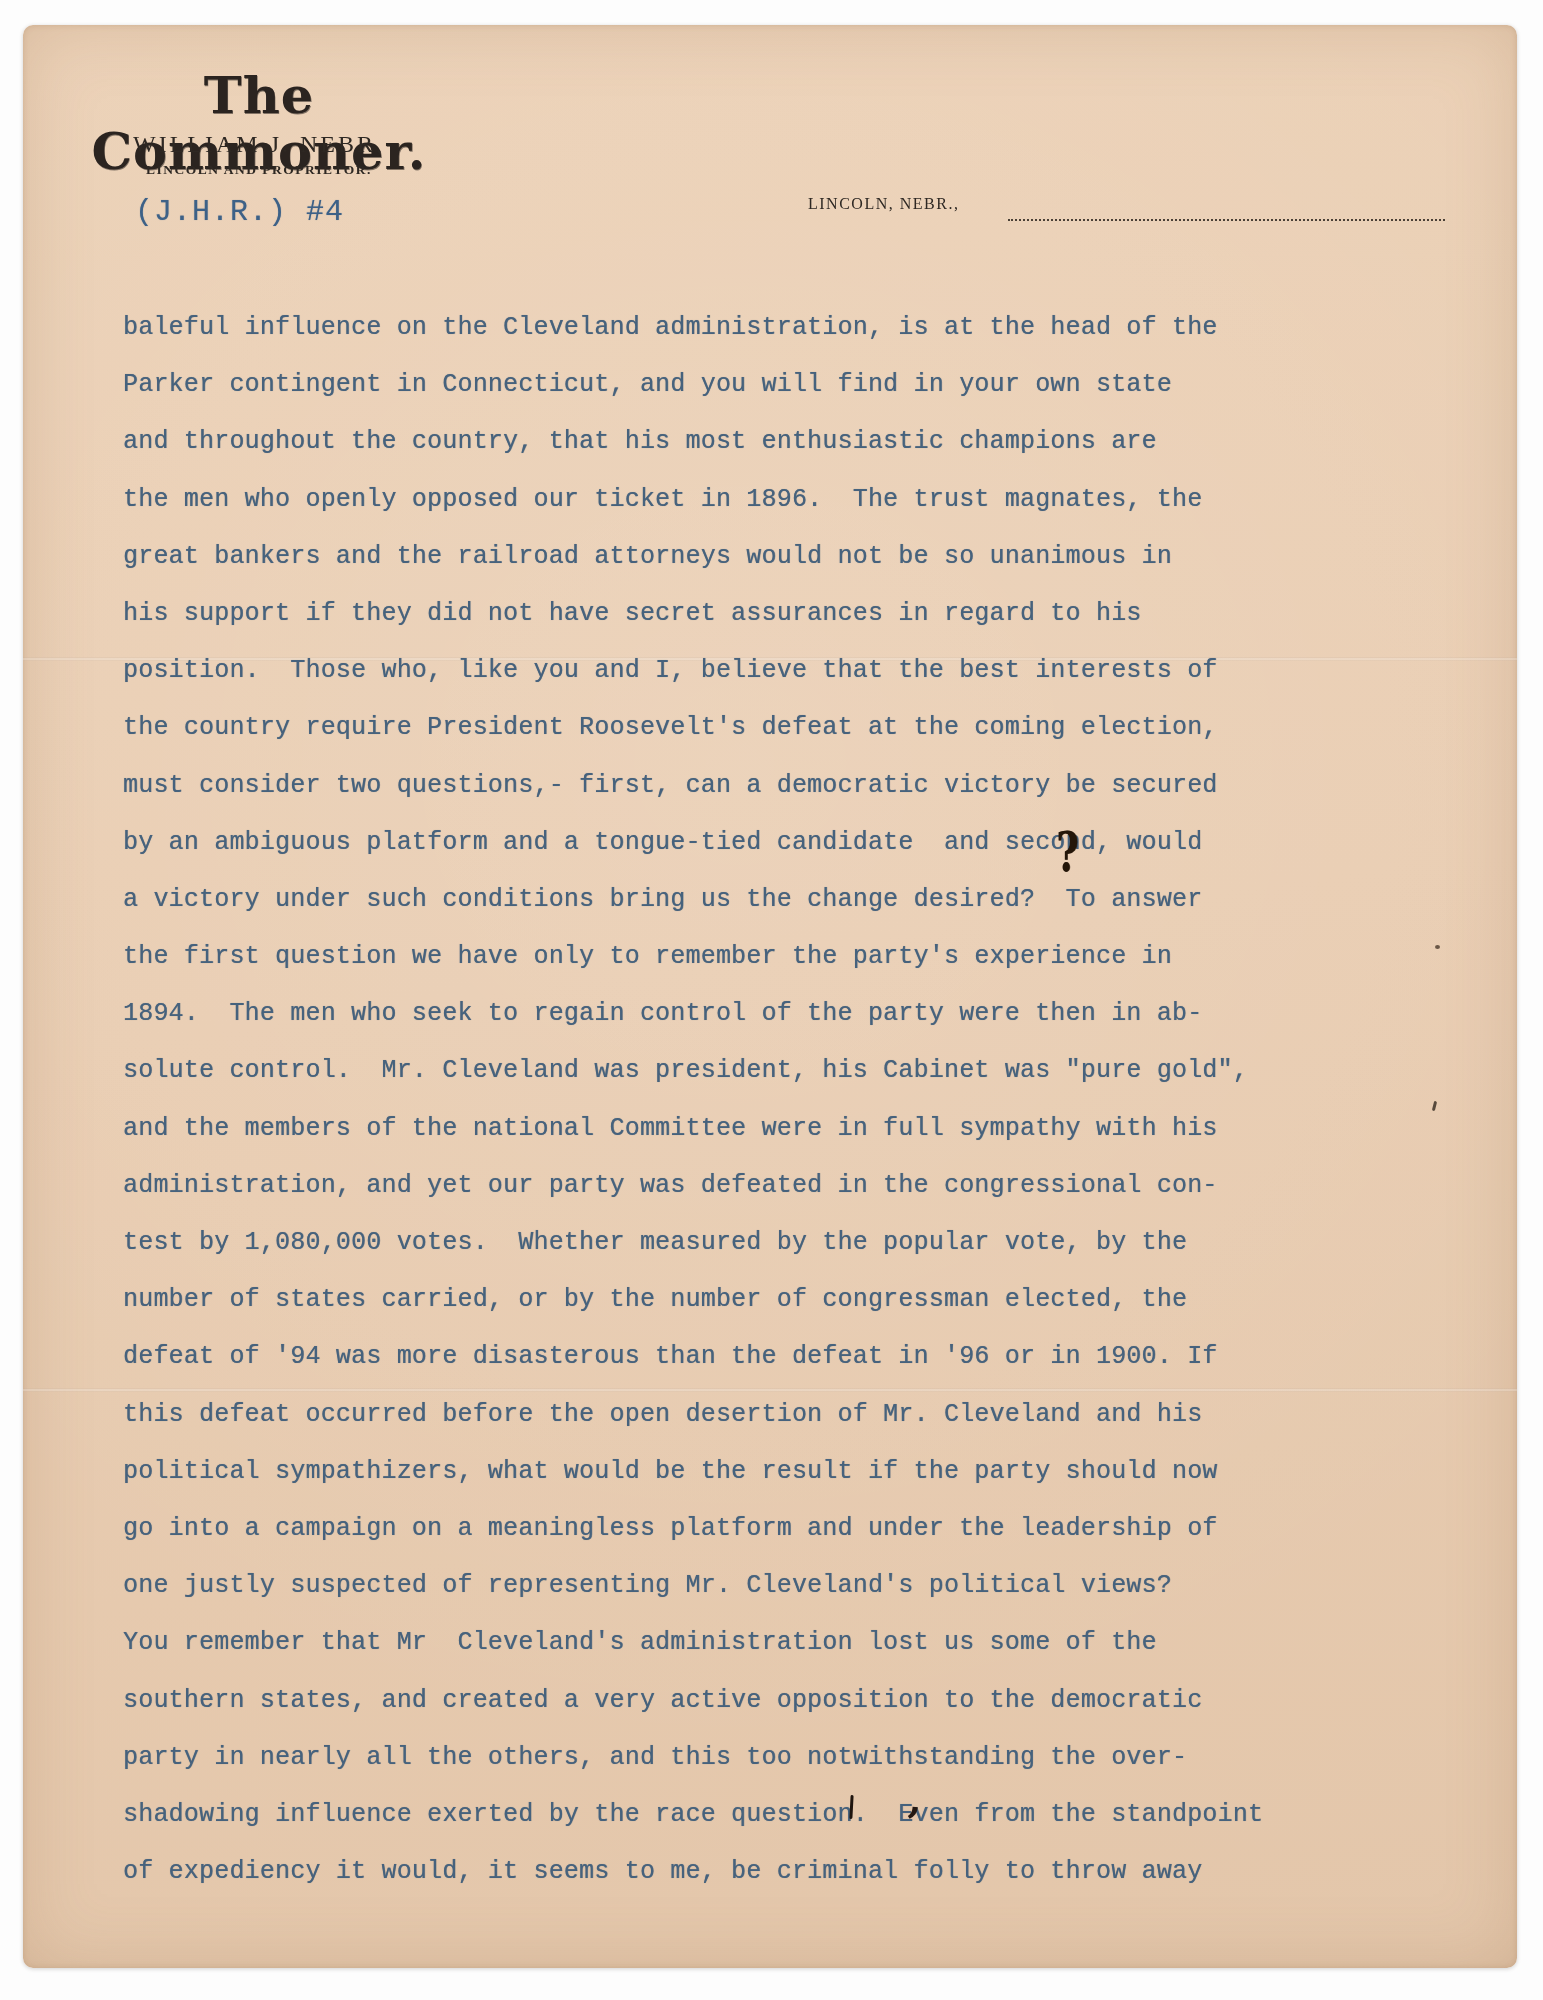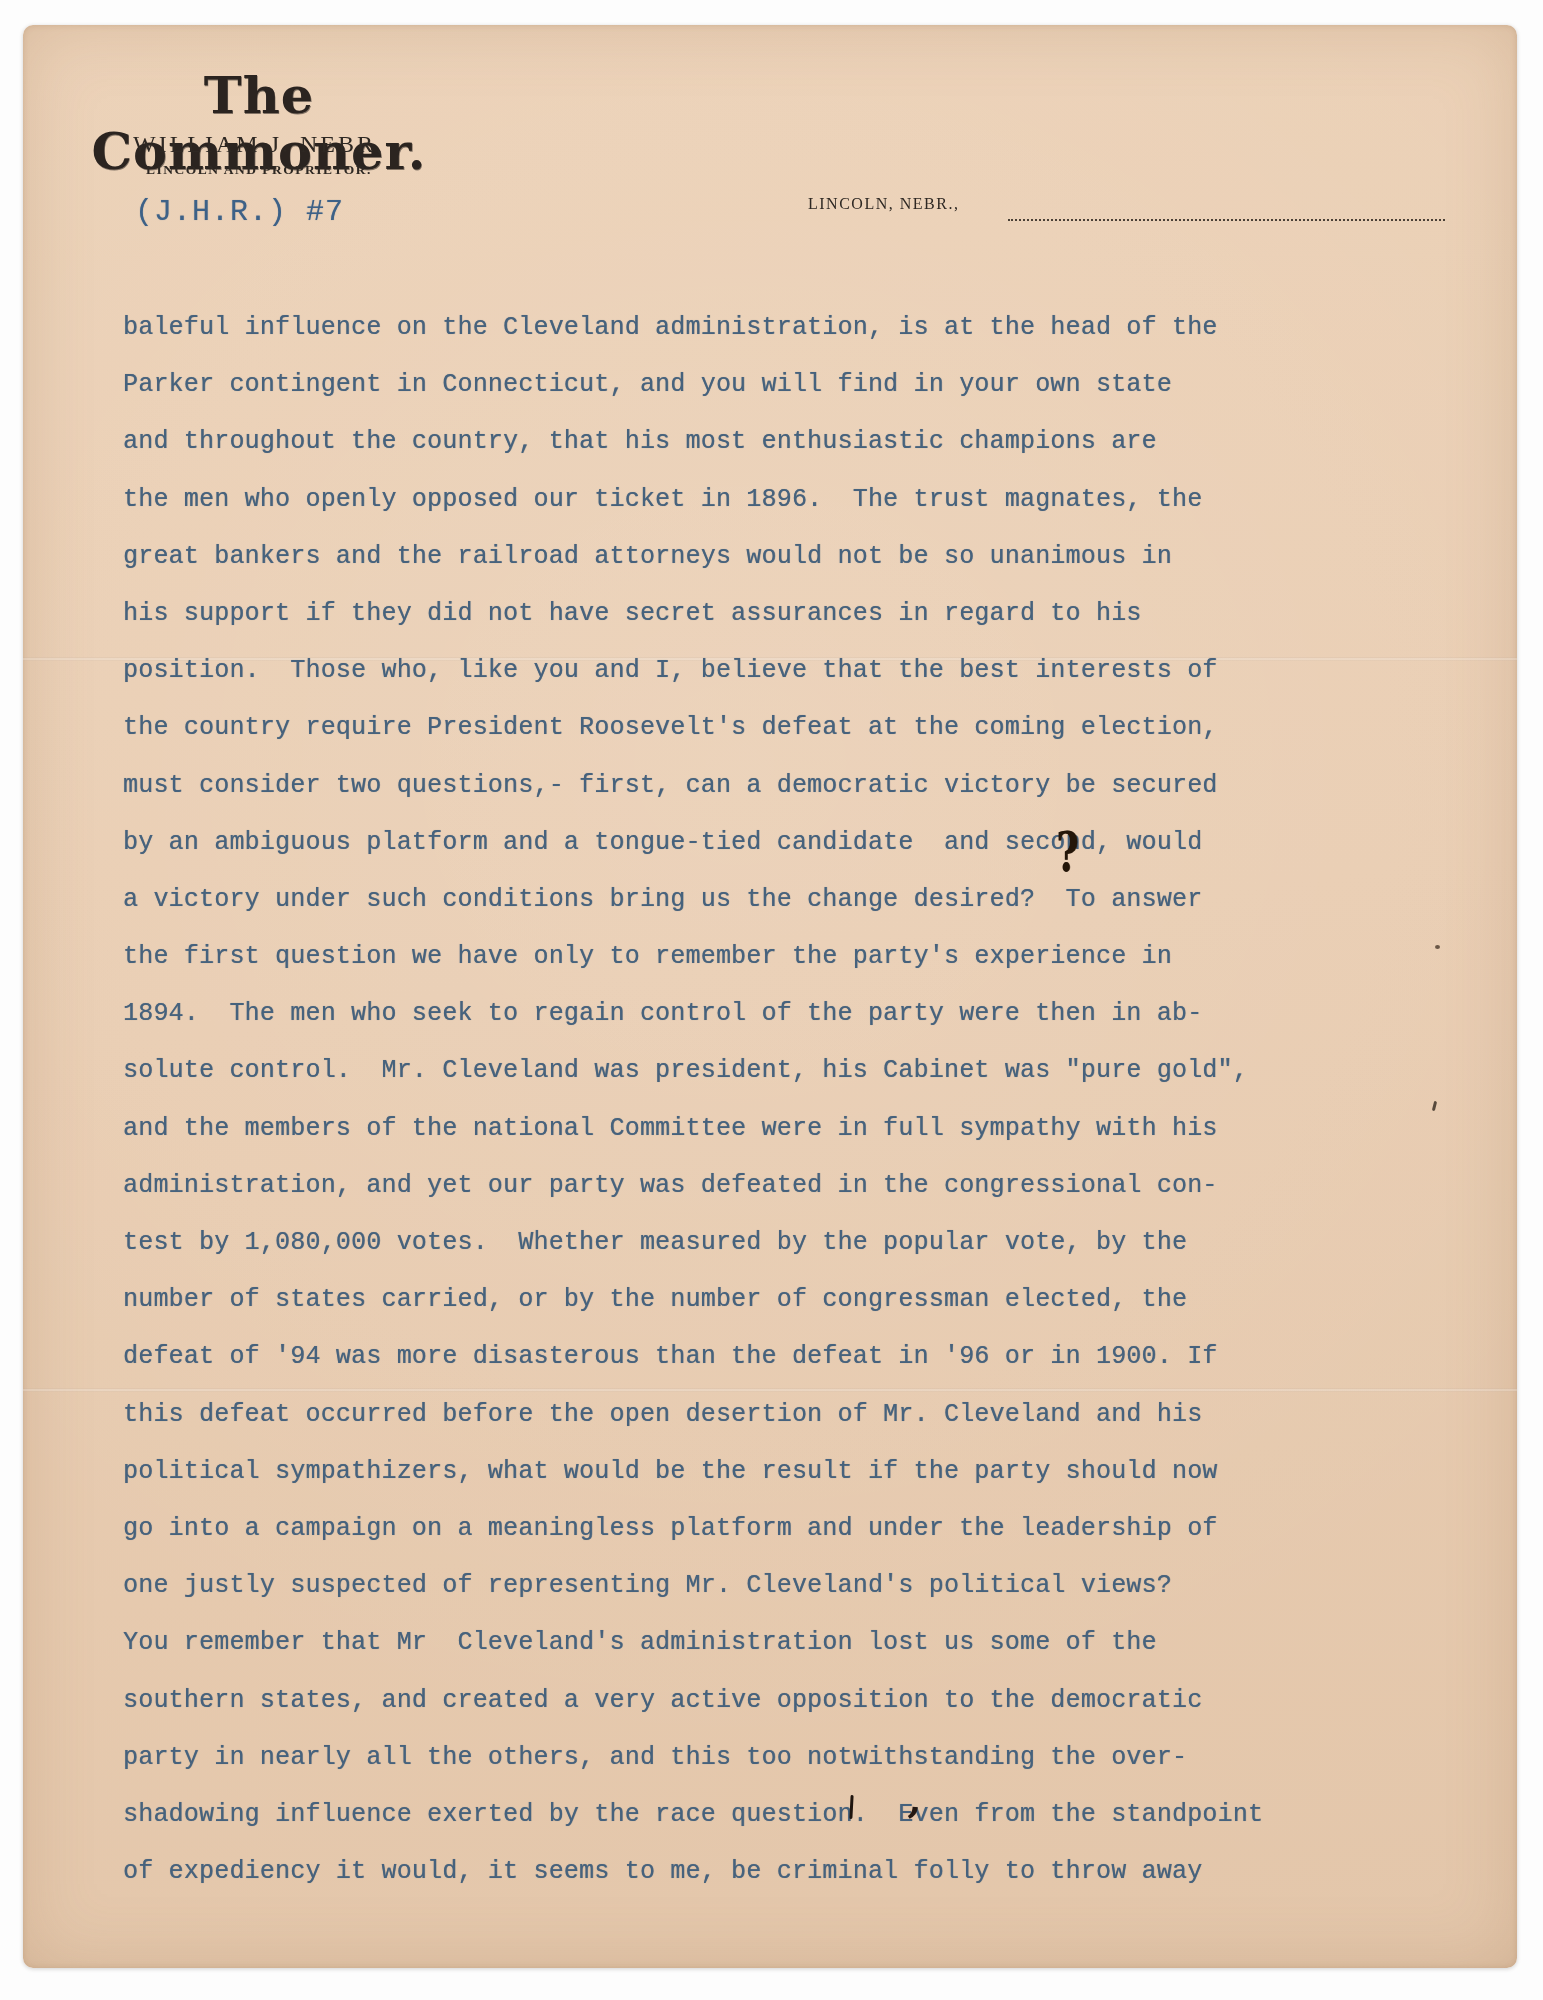--- a/index.html
+++ b/index.html
@@ -144,21 +144,21 @@
 
     <div class="crease crease-1"></div>
     <div class="crease crease-2"></div>
 
     <div class="masthead">The Commoner.</div>
 
     <div class="owner">WILLIAM J. NEBR,</div>
 
     <div class="owner-title">LINCOLN AND PROPRIETOR.</div>
 
-    <div class="reference">(J.H.R.) #7</div>
+    <div class="reference">(J.H.R.) #4</div>
 
     <div class="dateline-label">LINCOLN, NEBR.,</div>
 
     <div class="dateline-rule"></div>
 
     <div class="typed-body"><div class="typed-line">baleful influence on the Cleveland administration, is at the head of the</div><div class="typed-line">Parker contingent in Connecticut, and you will find in your own state</div><div class="typed-line">and throughout the country, that his most enthusiastic champions are</div><div class="typed-line">the men who openly opposed our ticket in 1896.  The trust magnates, the</div><div class="typed-line">great bankers and the railroad attorneys would not be so unanimous in</div><div class="typed-line">his support if they did not have secret assurances in regard to his</div><div class="typed-line">position.  Those who, like you and I, believe that the best interests of</div><div class="typed-line">the country require President Roosevelt's defeat at the coming election,</div><div class="typed-line">must consider two questions,- first, can a democratic victory be secured</div><div class="typed-line">by an ambiguous platform and a tongue-tied candidate  and second, would</div><div class="typed-line">a victory under such conditions bring us the change desired?  To answer</div><div class="typed-line">the first question we have only to remember the party's experience in</div><div class="typed-line">1894.  The men who seek to regain control of the party were then in ab-</div><div class="typed-line">solute control.  Mr. Cleveland was president, his Cabinet was "pure gold",</div><div class="typed-line">and the members of the national Committee were in full sympathy with his</div><div class="typed-line">administration, and yet our party was defeated in the congressional con-</div><div class="typed-line">test by 1,080,000 votes.  Whether measured by the popular vote, by the</div><div class="typed-line">number of states carried, or by the number of congressman elected, the</div><div class="typed-line">defeat of '94 was more disasterous than the defeat in '96 or in 1900. If</div><div class="typed-line">this defeat occurred before the open desertion of Mr. Cleveland and his</div><div class="typed-line">political sympathizers, what would be the result if the party should now</div><div class="typed-line">go into a campaign on a meaningless platform and under the leadership of</div><div class="typed-line">one justly suspected of representing Mr. Cleveland's political views?</div><div class="typed-line">You remember that Mr  Cleveland's administration lost us some of the</div><div class="typed-line">southern states, and created a very active opposition to the democratic</div><div class="typed-line">party in nearly all the others, and this too notwithstanding the over-</div><div class="typed-line">shadowing influence exerted by the race question.  Even from the standpoint</div><div class="typed-line">of expediency it would, it seems to me, be criminal folly to throw away</div></div>
 
     <div class="hand-question">?</div>
 
     <div class="hand-stroke"></div>

